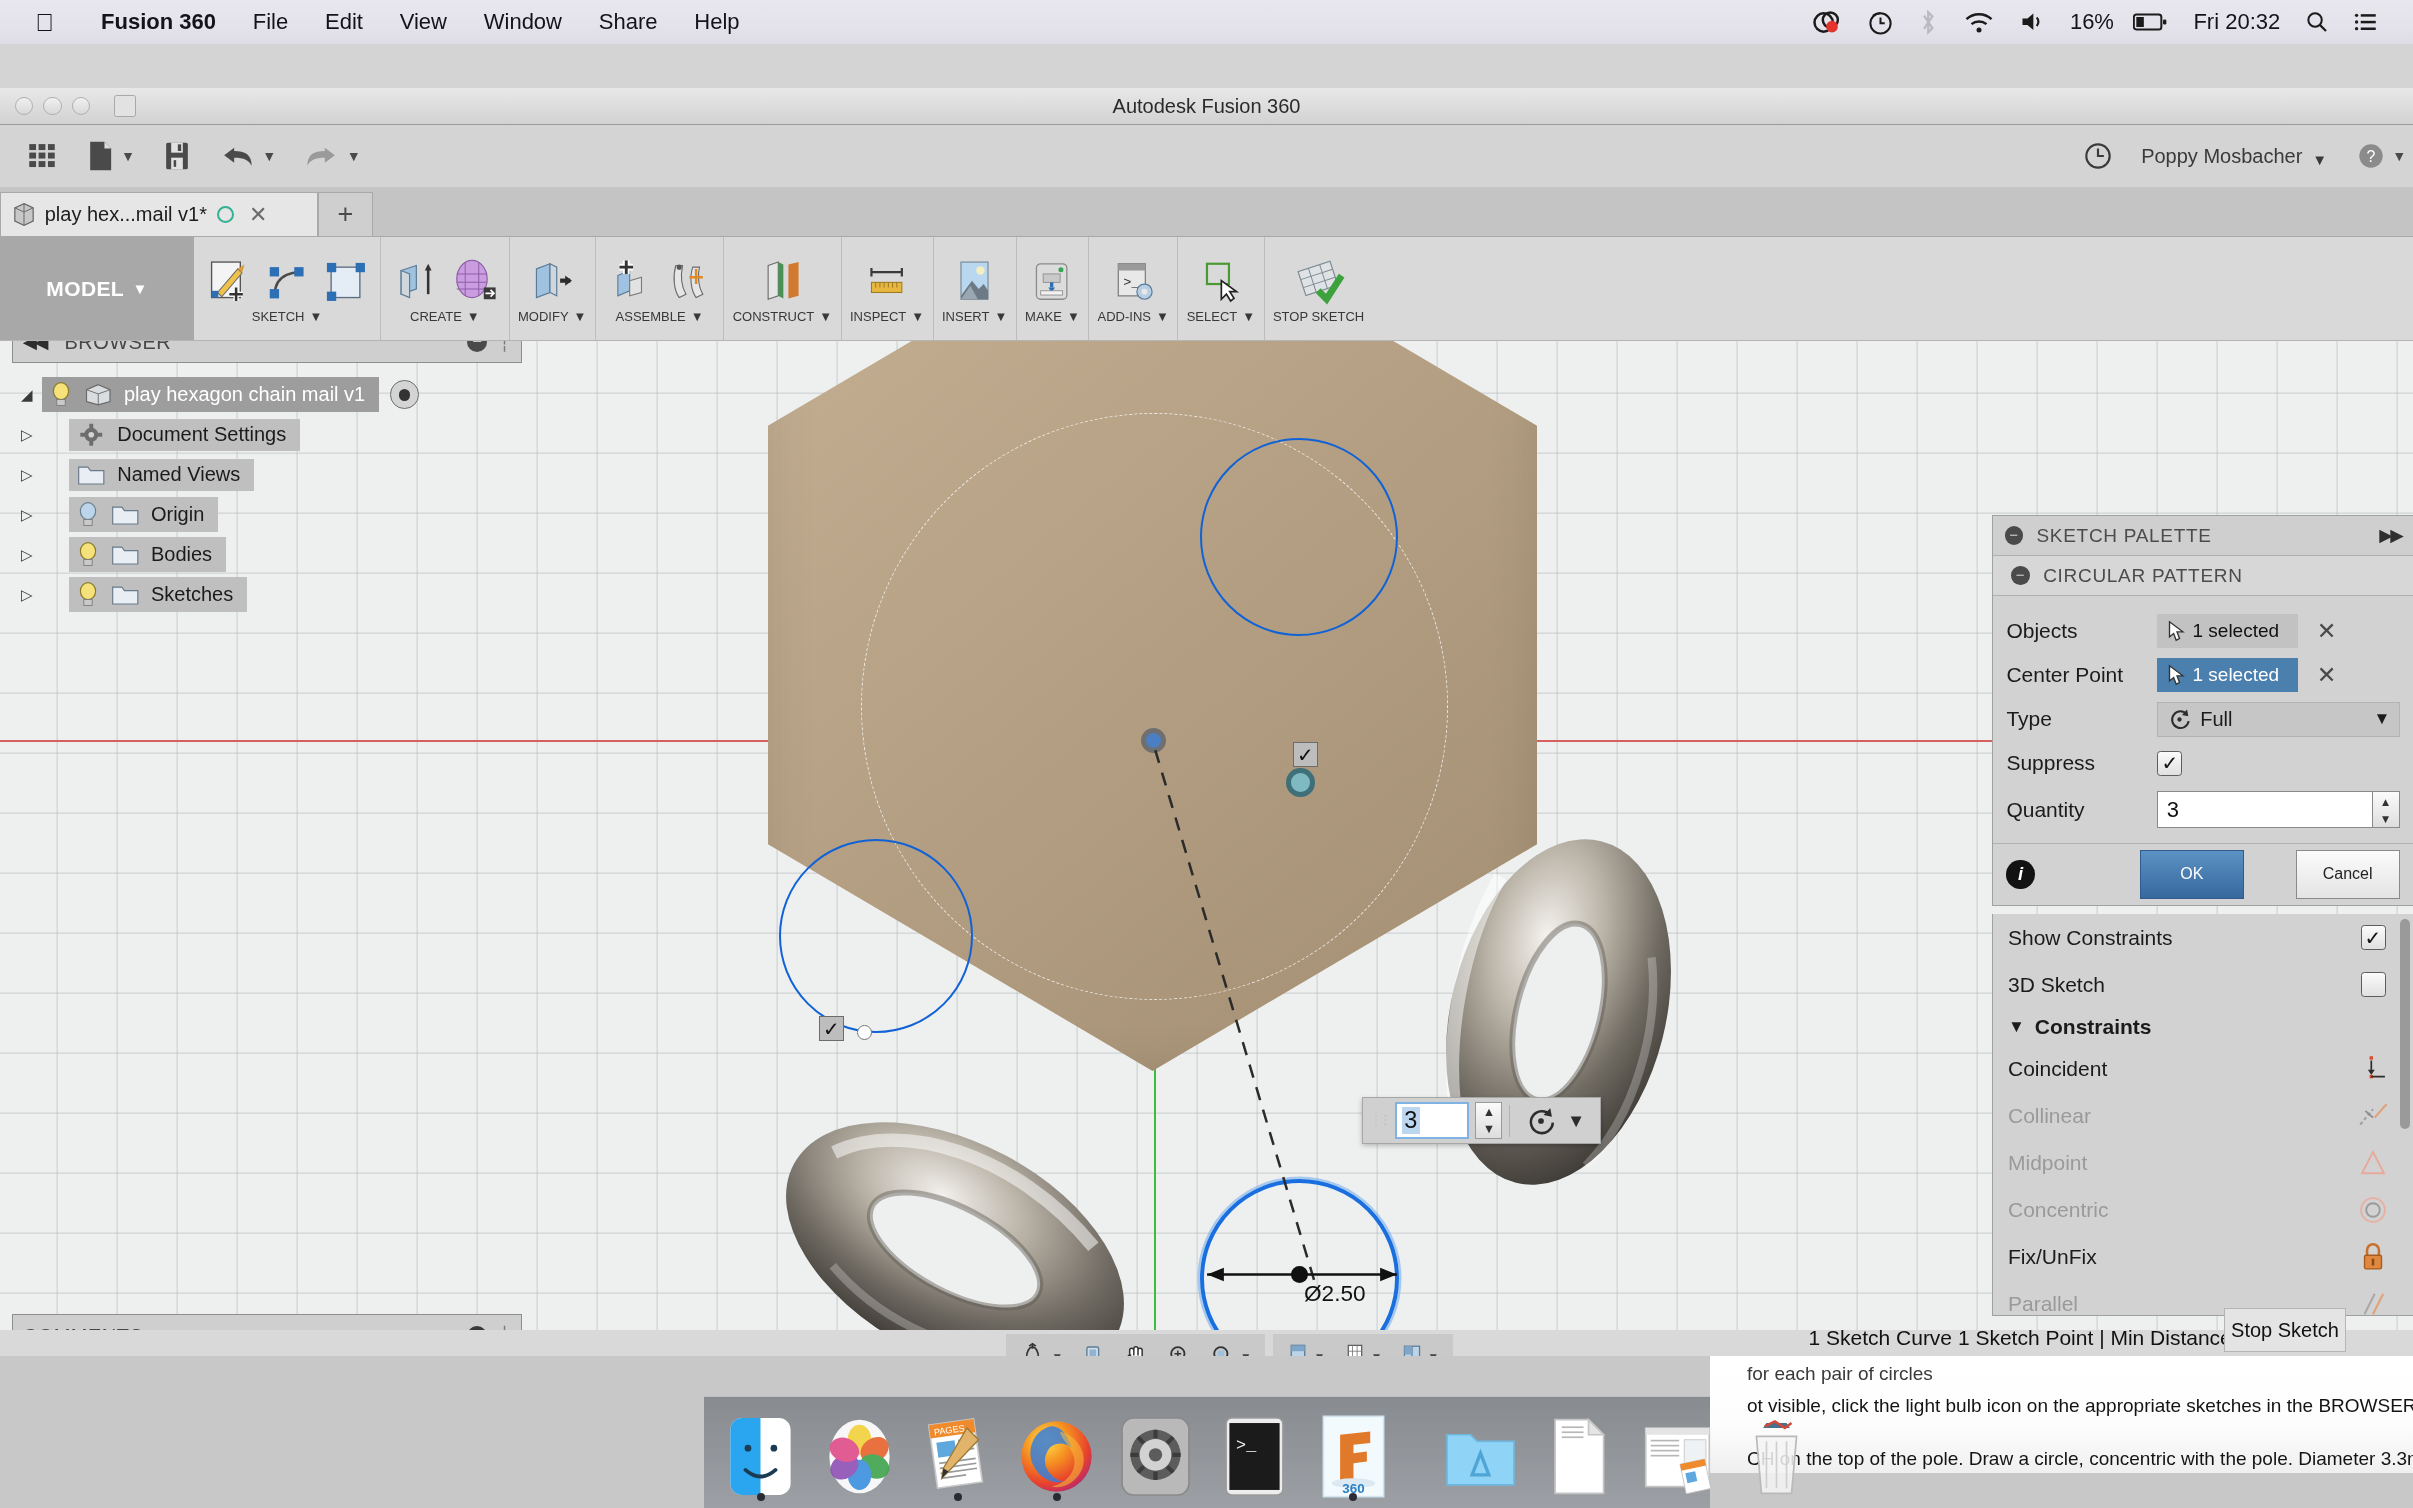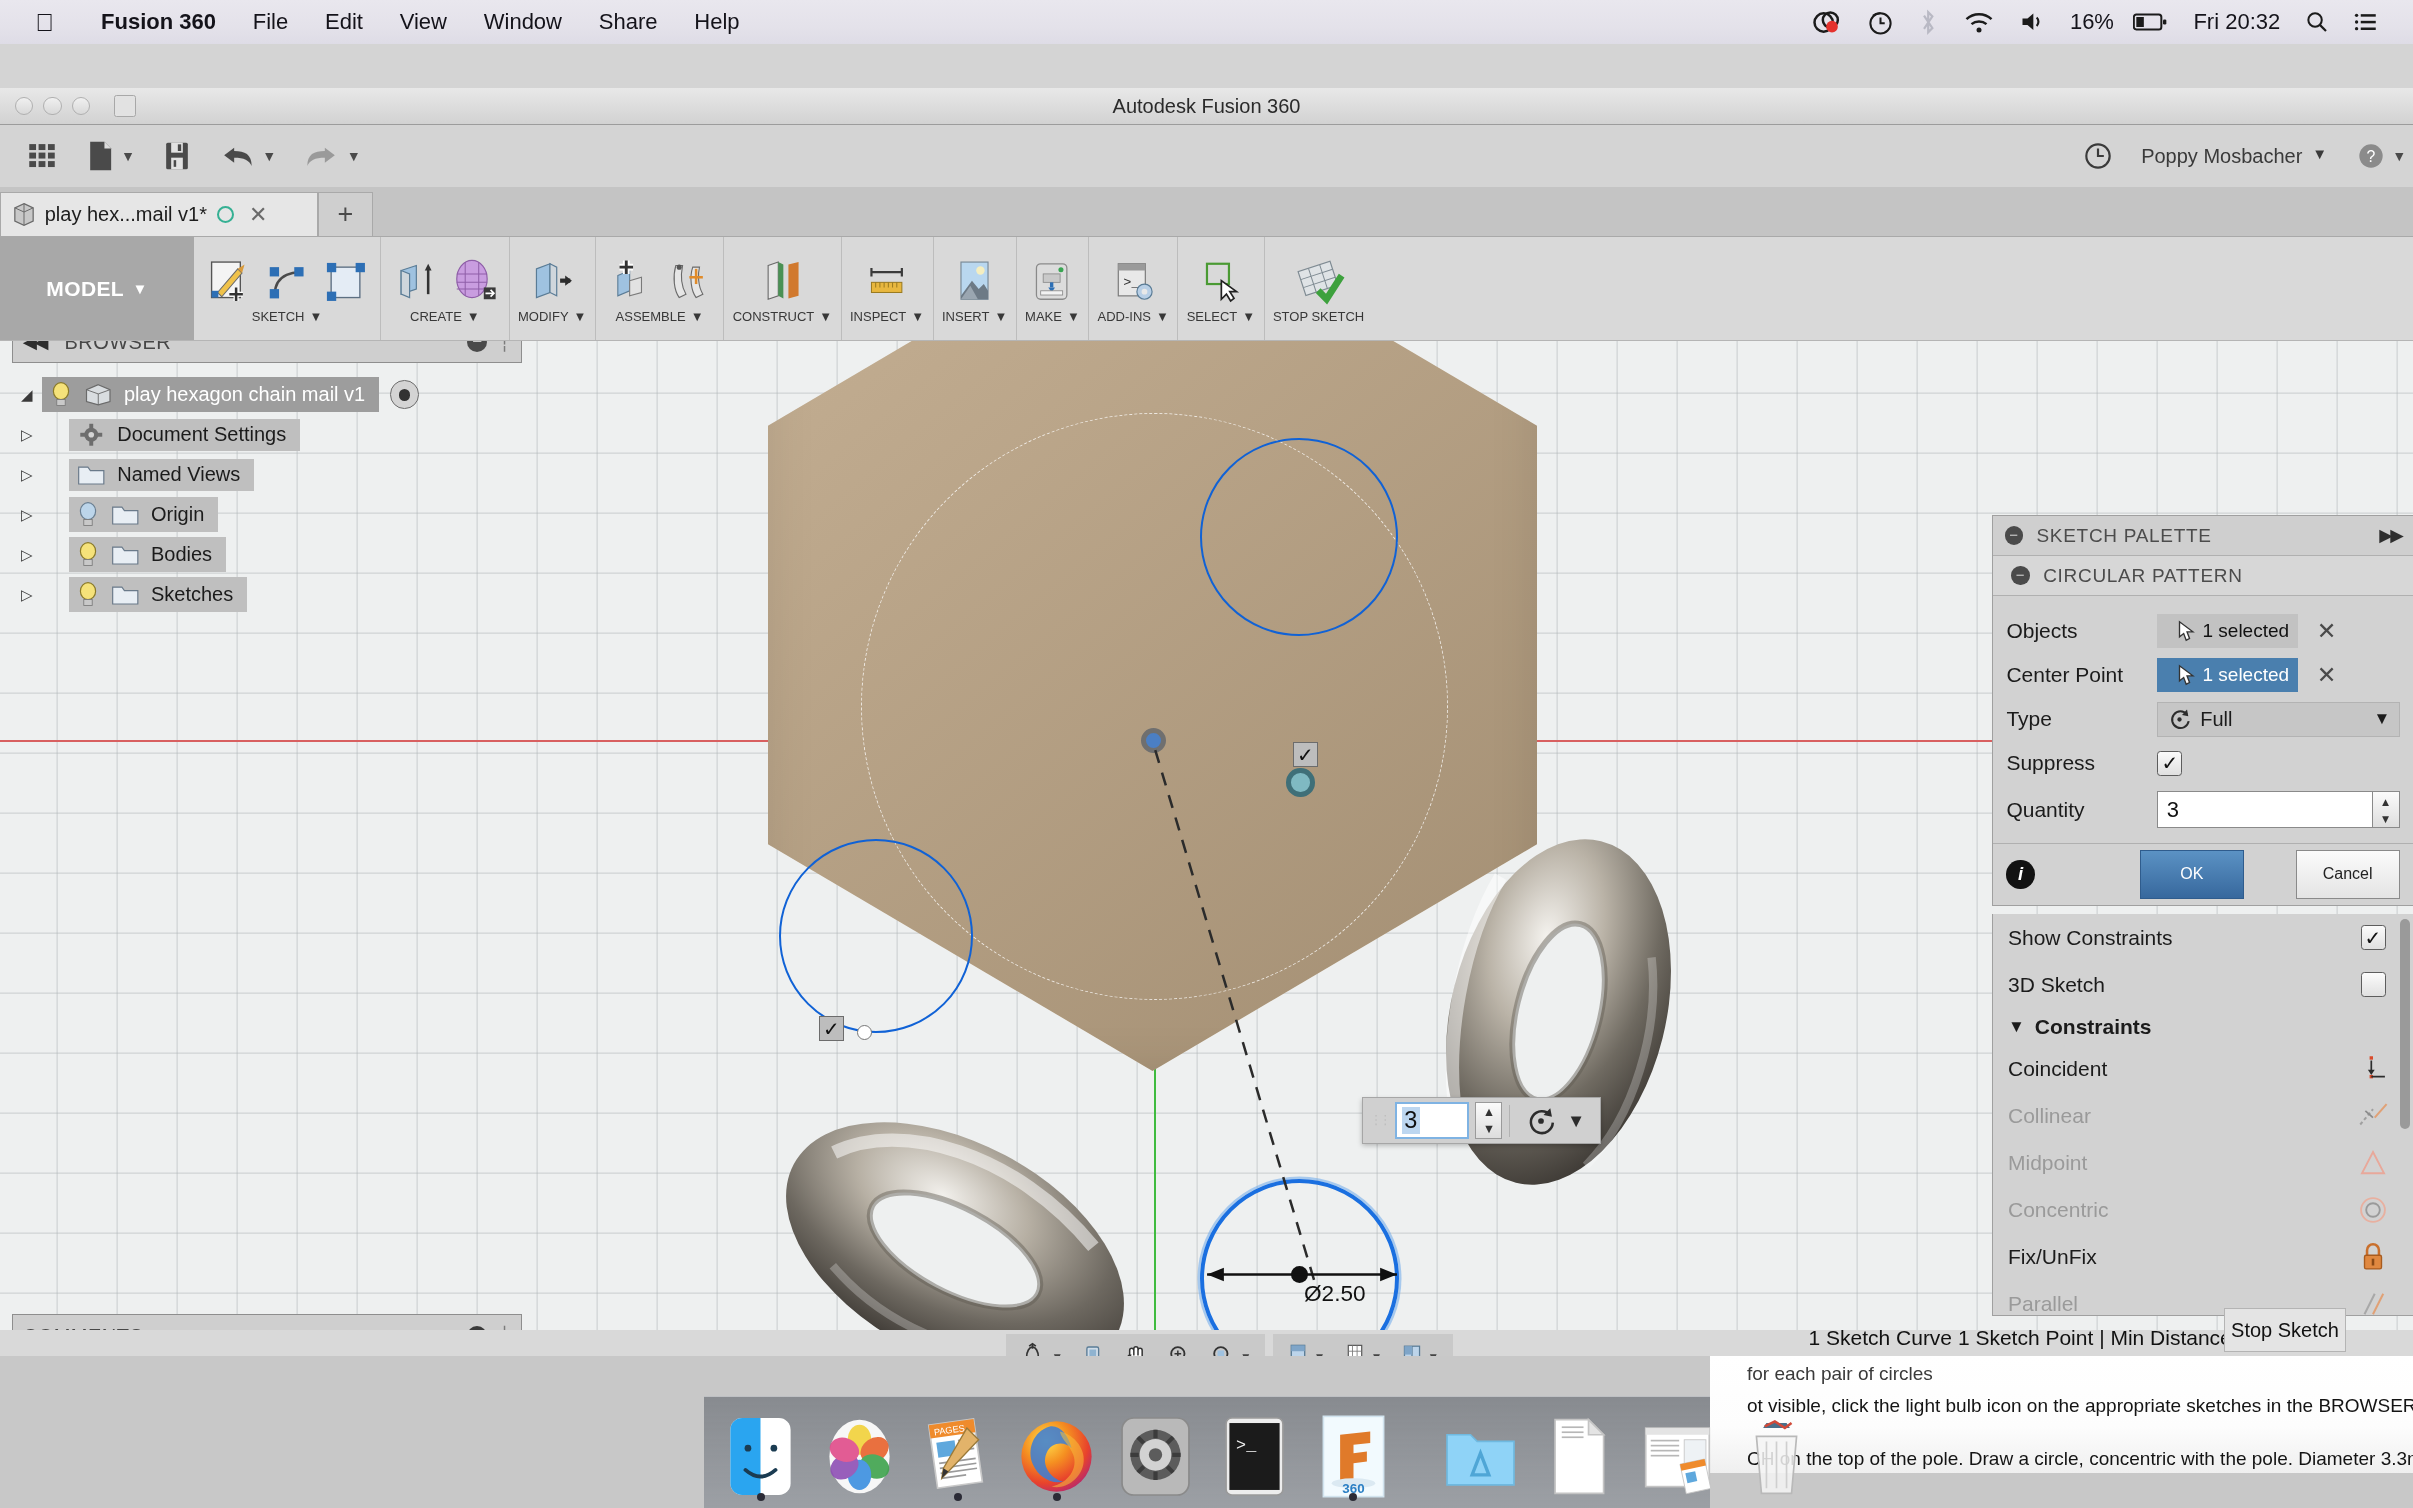--- a/index.html
+++ b/index.html
@@ -43,21 +43,21 @@
   .tl-doc{ width:22px;height:22px;margin-left:23.5px;border:1.7px solid #a8a8a8;border-radius:2.5px;background:#e2e2e2;}
 
   
   .qat{
     height:62px; background:#d4d4d4; display:flex; align-items:center;
     padding-left:11.7px; gap:0; position:relative;
   }
   .qat .qbtn{ display:flex; align-items:center; height:62px; padding:0 13.4px; cursor:default;}
   .qat .caret{ font-size:14.2px; color:#4a4a4a; margin-left:6.7px;}
   .qat .spacer{flex:1}
-  .qat .acct{ font-size:20px; color:#3a3a3a; display:flex; align-items:flex-start; gap:10px; padding:0 15px;}
+  .qat .acct{ font-size:20px; color:#3a3a3a; display:flex; align-items:flex-end; gap:10px; padding:0 15px;}
 
   
   .tabstrip{ height:50px; background:#c4c4c4; display:flex; align-items:flex-end; border-bottom:0.8px solid #a9a9a9;}
   .tab{
     height:44px; background:#e6e6e6; border:0.8px solid #a9a9a9; border-bottom:none;
     display:flex; align-items:center; gap:10px; padding:0 13.4px 0 11.7px; font-size:20px; color:#1d1d1d;
     min-width:318px;
   }
   .tab .tabicon{ width:22px;height:25px; }
   .tab .circ{ width:17px;height:17px;border:2.5px solid #35b093;border-radius:50%;}
@@ -201,21 +201,21 @@
   .phead .dot{ width:18.4px;height:18.4px;border-radius:50%;background:#4a4a4a;
     display:flex;align-items:center;justify-content:center;color:#cfcfcf;font-size:15px;line-height:0;}
   .phead .spacer{flex:1}
   .phead .dbl{ color:#2f2f2f; font-size:17.6px; letter-spacing:-2.5px;}
   .phead.sub{ background:#d7d7d7; padding-left:18.4px;}
   .dlgbody{ padding:13.4px 13.4px 8.4px 13.4px; }
   .frow{ display:flex; align-items:center; height:44px; font-size:21px; color:#1b1b1b;}
   .frow .lbl{ width:151px; }
   .selbox{
     width:141px;height:34px;background:#c2c2c2; display:flex;align-items:center; gap:6.7px;
-    padding-left:20px; font-size:19px; color:#111;
+    padding-left:10px; font-size:19px; color:#111;
   }
   .selbox.active{ background:#4a7fae; color:#fff; }
   .frow .xbtn{ margin-left:18.4px; font-size:23.5px; color:#4a4a4a; }
   .combo{
     flex:1; height:35px; background:#c6c6c6; border:0.8px solid #b3b3b3; display:flex;align-items:center;
     gap:8.4px; padding:0 8.4px; font-size:20px; color:#1b1b1b;
   }
   .combo .spacer{flex:1}
   .chk{ width:25px;height:25px;background:linear-gradient(180deg,#fbfbfb,#e0e0e0);
     border:1.7px solid #5d5d5d; border-radius:3.4px; display:flex;align-items:center;justify-content:center;

